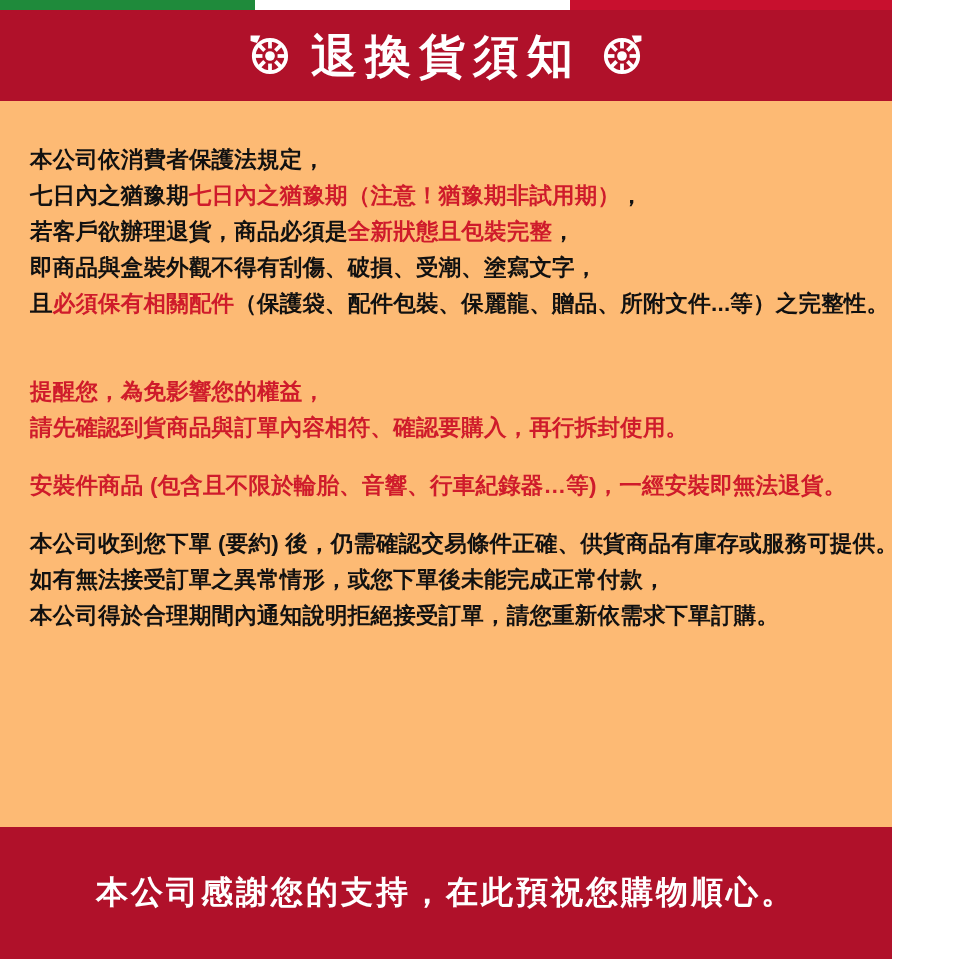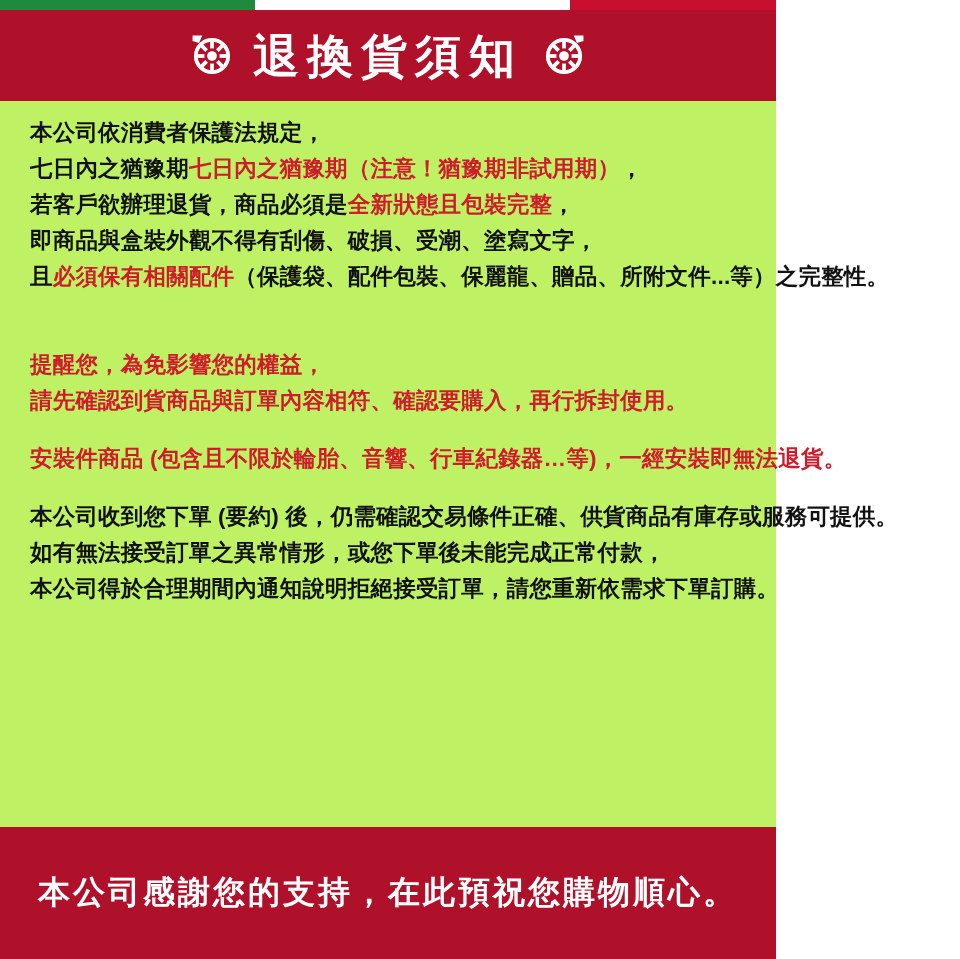--- a/index.html
+++ b/index.html
@@ -4,22 +4,22 @@
 <style>
   * { box-sizing: border-box; margin: 0; padding: 0; }
   html, body {
     width: 960px; height: 959px;
     font-family: "Liberation Sans", "DejaVu Sans", sans-serif;
     background: #ffffff;
     overflow: hidden;
   }
   .page {
     position: relative;
-    width: 776px; height: 959px;
-    background: #bef264;
+    width: 892px; height: 959px;
+    background: #fdba74;
   }
 
   
   .top-strip {
     display: flex;
     width: 100%;
     height: 10px;
   }
   .top-strip .seg { height: 100%; }
   .seg-green { flex: 0 0 255px; background: #1f8a3b; }
@@ -45,21 +45,21 @@
     font-family: "Liberation Sans", "DejaVu Sans", sans-serif;
   }
   .wheel-icon {
     width: 54px; height: 54px;
     flex: 0 0 auto;
     display: block;
   }
 
   
   .body {
-    padding: 14px 30px 0 30px;
+    padding: 41px 30px 0 30px;
     height: 710px;
   }
   .para { margin-bottom: 0; }
   .line {
     font-size: 22.5px;
     line-height: 36px;
     color: #111111;
     font-weight: bold;
     white-space: nowrap;
     letter-spacing: 0.2px;

